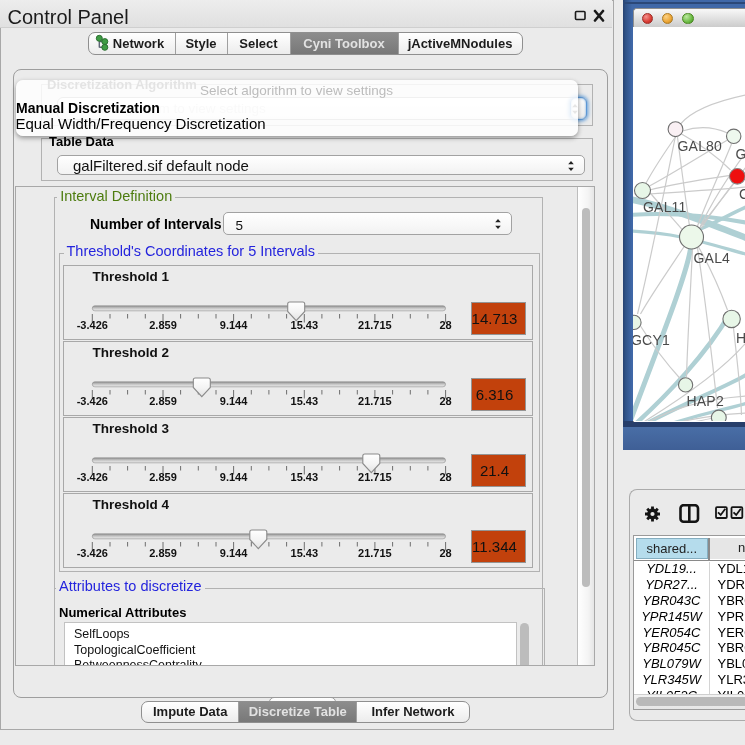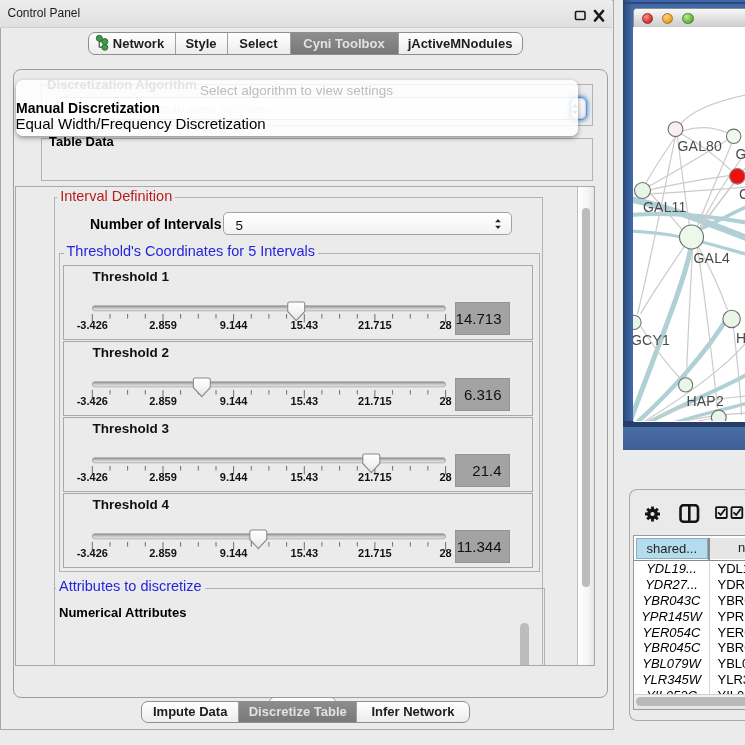--- a/index.html
+++ b/index.html
@@ -6,21 +6,21 @@
   html,body { width:745px; height:745px; overflow:hidden; background:#ebebeb;
     font-family:"Liberation Sans", sans-serif; }
   .abs { position:absolute; }
   #stage { position:relative; width:745px; height:745px; overflow:hidden; }
 
   
   #cpwin { left:0; top:0; width:614px; height:730px; background:#ebebeb;
     border:1px solid #a8a8a8; }
   #cptitle { left:0; top:0; width:612px; height:28px;
     background:linear-gradient(#ededed,#e0e0e0); border-bottom:1px solid #cfcfcf; }
-  #cptitle span { position:absolute; left:7.5px; top:5.5px; font-size:12px; color:#1b1b1b; }
+  #cptitle span { position:absolute; left:7.5px; top:5.5px; font-size:20px; color:#1b1b1b; }
 
   
   .seg { position:absolute; display:flex; border:1px solid #8f8f8f; border-radius:7px;
     background:linear-gradient(#ffffff,#ececec); overflow:hidden; }
   .seg > div { font-size:13px; font-weight:700; color:#1c1c1c; text-align:center;
     border-right:1px solid #9f9f9f; display:flex; align-items:center; justify-content:center; }
   .seg > div:last-child { border-right:none; }
   .seg > div.sel { background:linear-gradient(#8d8d8d,#787878); color:#e2e2e2; }
 
   
@@ -40,22 +40,22 @@
   #viewport { left:14.5px; top:185.5px; width:580px; height:480.5px;
     border:1px solid #a8a8a8; background:#ebebeb; overflow:hidden; }
   #vsb-track { position:absolute; left:561.5px; top:0; width:18px; height:480.5px;
     background:linear-gradient(90deg,#ffffff,#f4f4f4 60%,#e3e3e3); border-left:1px solid #bdbdbd; }
   #vsb-thumb { position:absolute; left:566px; top:21.5px; width:8.5px; height:379px;
     background:#bcbcbc; border-radius:4.5px; }
 
   .tpanel { position:absolute; left:47px; width:470.5px; height:75px;
     border:1px solid #a8a8a8; background:#ebebeb; }
   .tpanel .ttl { position:absolute; left:7px; top:3px; font-size:13.5px; font-weight:700; color:#111;margin-left:22px; }
-  .vbox { position:absolute; left:391px; top:36px; width:55px; height:33px; background:#a3a3a3;
-    border:1px solid #949494; font-size:15px; color:#111; text-align:right;
+  .vbox { position:absolute; left:407px; top:36px; width:55px; height:33px; background:#c2410c;
+    border:1px solid #949494; font-size:15px; color:#111; text-align:center;
     line-height:31px; padding-right:7px; }
 
   .listitem { position:absolute; font-size:12.5px; color:#111; }
 
   
   #bluepanel { left:623px; top:0; width:122px; height:450px;
     background:linear-gradient(90deg,#27416f 0px,#2f5287 2.5px,#4068a8 9px,#4068a8 100%); }
   #blue-bot-dark { left:623px; top:421px; width:122px; height:5.5px; background:#273e6a; }
   #blue-bot { left:623px; top:426.5px; width:122px; height:23.5px;
     background:linear-gradient(#496ea6,#3f5f96); }
@@ -119,25 +119,31 @@
     </svg>
 
   <div class="abs" style="left:15.5px;top:80px;width:562px;height:55.5px;background:rgba(255,255,255,.84);
        border-radius:7px;box-shadow:0 2px 5px rgba(0,0,0,.38);z-index:3"></div>
   <div class="abs" style="left:15.5px;top:83px;width:562px;text-align:center;font-size:13.5px;color:#bcbcbc;z-index:4">Select algorithm to view settings</div>
   <div class="abs" style="left:16px;top:100px;font-size:14px;font-weight:700;color:#000;z-index:4">Manual Discretization</div>
   <div class="abs" style="left:15.5px;top:115px;font-size:15px;color:#000;z-index:4">Equal Width/Frequency Discretization</div>
 
   <div class="grp" style="left:40.5px;top:138px;width:552px;height:43px"></div>
   <div class="grplabel" style="left:46px;top:134px;font-weight:700;color:#000;background:none">Table Data</div>
+  <div class="combo" style="left:57px;top:154.5px;width:528px;height:20.5px">
+    <span class="tx" style="top:1.5px;font-size:15px">galFiltered.sif default node</span>
+    <svg class="arr" viewBox="0 0 8 16" style="top:2px">
+        <path d="M1.2 6.3 L4 3 L6.8 6.3 Z M1.2 9.7 L4 13 L6.8 9.7 Z" fill="#222"></path>
+      </svg>
+  </div>
 
   <div class="abs" id="viewport">
 
     <div class="grp" style="left:38.8px;top:10.2px;width:488.4px;height:600px"></div>
-    <div class="grplabel big" style="left:41.7px;top:1.6px;color:#b91c1c">Interval Definition</div>
+    <div class="grplabel big" style="left:41.7px;top:1.6px;color:#4d7c0f">Interval Definition</div>
 
     <div class="abs" style="left:74.5px;top:29.5px;font-size:14px;font-weight:700;color:#000">Number of Intervals</div>
     <div class="combo" style="left:207px;top:25.5px;width:289.5px;height:22.5px">
       <span class="tx" style="left:12px;top:4.5px">5</span>
       <svg class="arr" viewBox="0 0 8 16" style="top:3px">
           <path d="M1.2 6.3 L4 3 L6.8 6.3 Z M1.2 9.7 L4 13 L6.8 9.7 Z" fill="#222"></path>
         </svg>
     </div>
 
     <div class="grp" style="left:43px;top:66.2px;width:481px;height:319px"></div>
@@ -344,20 +350,25 @@
             <text x="382.6" y="63.5" text-anchor="middle">28</text>
           </g>
       <path d="M 186.8 39 Q 186.8 37 188.8 37 L 201.8 37 Q 203.8 37 203.8 39 L 203.8 46.5 L 195.3 55.6 L 186.8 46.5 Z" fill="url(#th3)" stroke="#8a8a8a" stroke-width="1.1"></path>
     </svg>
       <div class="vbox">11.344</div>
     </div>
 
     <div class="grp" style="left:38.5px;top:401.5px;width:490.8px;height:200px"></div>
     <div class="grplabel big" style="left:40.5px;top:391.5px;color:#2424dd">Attributes to discretize</div>
     <div class="abs" style="left:43.5px;top:418px;font-size:13px;font-weight:700;color:#000">Numerical Attributes</div>
+    <div class="abs" style="left:48px;top:435.5px;width:453.5px;height:60px;background:#fff;border:1px solid #c2c2c2">
+      <div class="listitem" style="left:9.5px;top:4px">SelfLoops</div>
+      <div class="listitem" style="left:9.5px;top:19.5px">TopologicalCoefficient</div>
+      <div class="listitem" style="left:9.5px;top:35px">BetweennessCentrality</div>
+    </div>
     <div class="abs" style="left:504px;top:436.5px;width:9.5px;height:60px;background:#bcbcbc;border-radius:5px"></div>
 
     <div id="vsb-track"></div>
     <div id="vsb-thumb"></div>
   </div>
 
   <div class="abs" style="left:268.5px;top:697px;width:67px;height:19px;
        background:linear-gradient(#ffffff,#e8e8e8);border:1px solid #9a9a9a;border-radius:5px;
        text-align:left;font-size:13px;font-weight:700;color:#111;line-height:17px">Apply</div>
 

